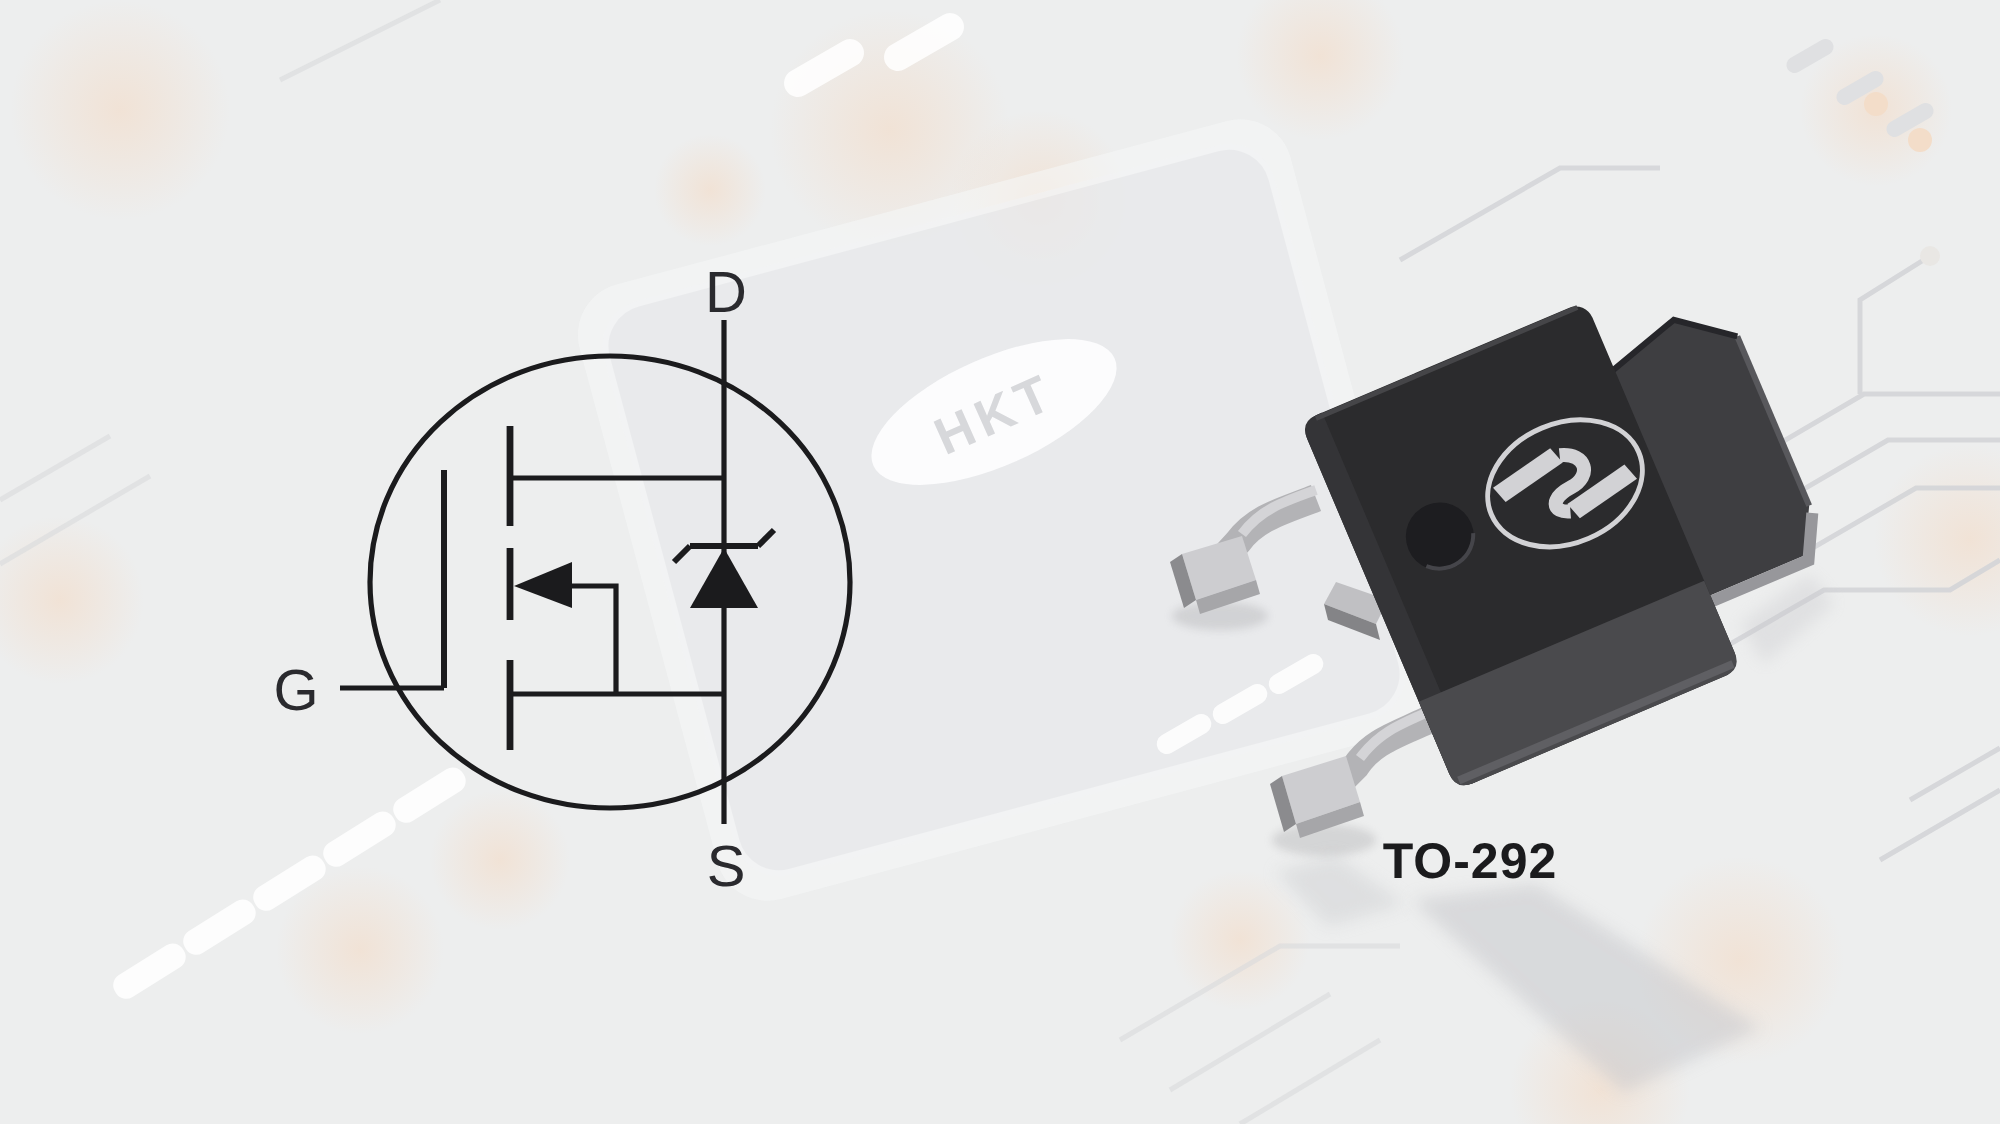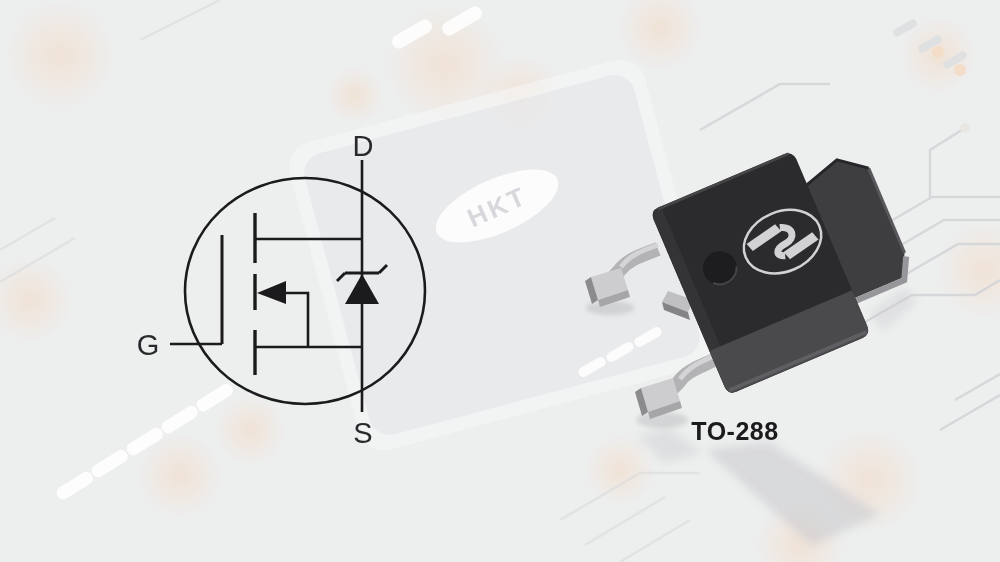--- a/index.html
+++ b/index.html
@@ -186,14 +186,14 @@
       <g transform="translate(110,80)">
         <ellipse cx="0" cy="0" rx="40" ry="30" stroke="#d2d2d5" stroke-width="2.5" fill="none"></ellipse>
         <polygon points="-34,-12 0,-19 3,-10 -31,-3" fill="#d2d2d5"></polygon>
         <polygon points="-3,10 31,3 34,12 0,19" fill="#d2d2d5"></polygon>
         <path d="M3,-14 C16,-10 14,2 2,3 C-10,4 -12,11 -3,14" stroke="#d2d2d5" stroke-width="7" fill="none"></path>
       </g>
     </g>
   </g>
 </svg>
 
-<div class="pkg-label">TO-288</div>
+<div class="pkg-label">TO-292</div>
 </div>
 
 </body></html>

